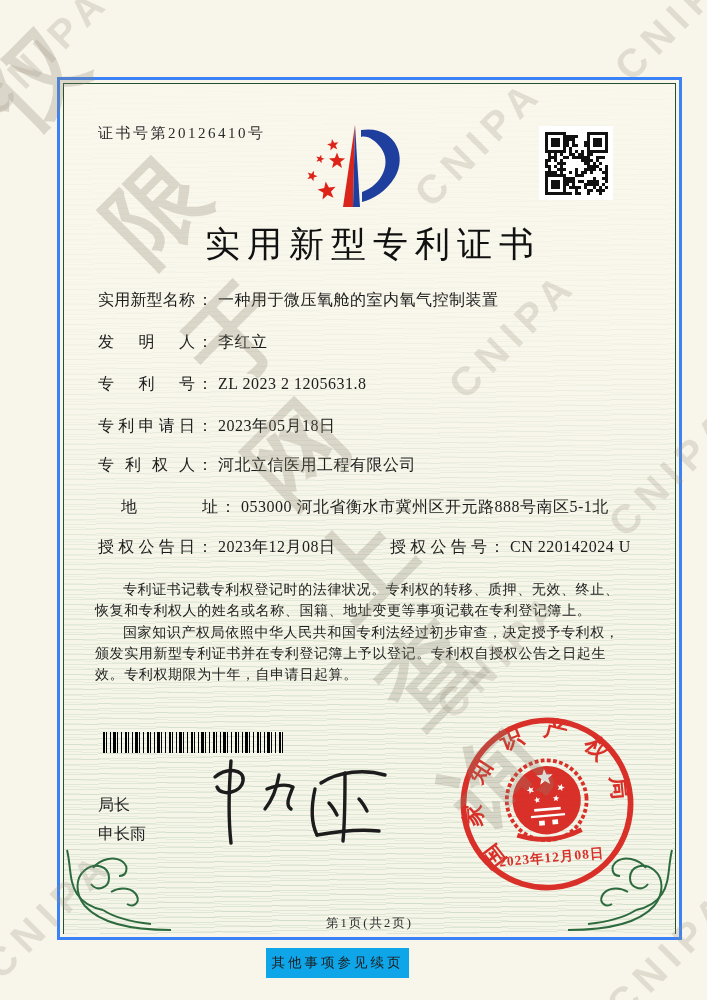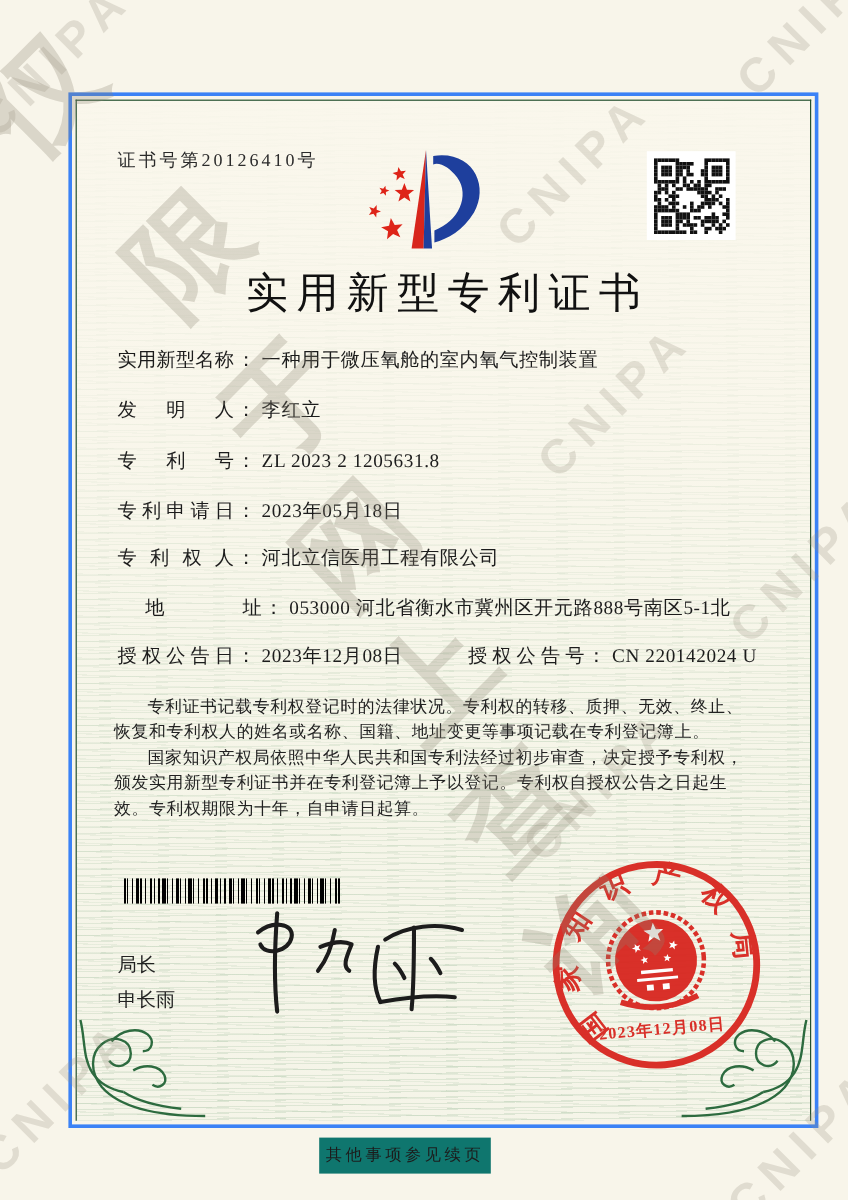--- a/index.html
+++ b/index.html
@@ -64,21 +64,21 @@
   .seal-date{position:absolute;left:0;right:0;bottom:32px;text-align:center;
              color:#d8261f;font-size:13.5px;font-weight:bold;letter-spacing:1px;}
 
   .ornament{position:absolute;bottom:0;width:110px;height:86px;}
   .orn-l{left:-1px;}
   .orn-r{right:-1px;transform:scaleX(-1);}
 
   .page-num{position:absolute;left:0;right:0;top:831px;text-align:center;font-size:12.5px;
             color:#2b2b2b;letter-spacing:2px;}
 
-  .footer-note{position:absolute;left:266px;top:948px;width:143px;height:30px;background:#0f766e;
+  .footer-note{position:absolute;left:266px;top:948px;width:143px;height:30px;background:#0ea5e9;
                display:flex;align-items:center;justify-content:center;font-size:13.5px;
                letter-spacing:3px;color:#1c1c1c;z-index:2;}
 </style>
 </head>
 <body>
 
 <div class="page">
 
   <div class="wm wm-cn" style="left:-12px;top:14px;">仅</div>
   <div class="wm wm-cn" style="left:110px;top:146px;">限</div>
@@ -608,20 +608,21 @@
           <path d="M74 40 C84 36 94 35 100 38 C96 48 92 56 98 60"></path>
           <path d="M128 34 C146 22 172 20 192 26"></path>
           <path d="M152 24 C152 48 152 72 150 92"></path>
           <path d="M122 40 C118 58 118 74 124 86"></path>
           <path d="M124 86 C146 82 168 80 186 82"></path>
           <path d="M136 54 C140 58 142 62 144 66"></path>
           <path d="M166 50 C170 54 172 58 174 62"></path>
         </g>
       </svg>
 
+      <div class="page-num">第1页(共2页)</div>
 
       <svg class="ornament orn-l" viewBox="0 0 110 86">
         <g fill="none" stroke="#2d6b3f" stroke-width="2">
           <path d="M108 82 C70 82 38 76 22 58 C12 46 12 30 22 22 C32 14 46 18 46 30 C46 40 34 44 28 36"></path>
           <path d="M4 2 C8 18 6 34 14 46 C20 55 30 60 40 62"></path>
           <path d="M40 62 C52 70 70 74 88 76"></path>
           <path d="M30 20 C38 10 52 8 60 14 C66 19 64 28 56 28"></path>
           <path d="M48 44 C58 38 70 40 74 48 C77 55 70 60 64 56"></path>
         </g>
       </svg>

